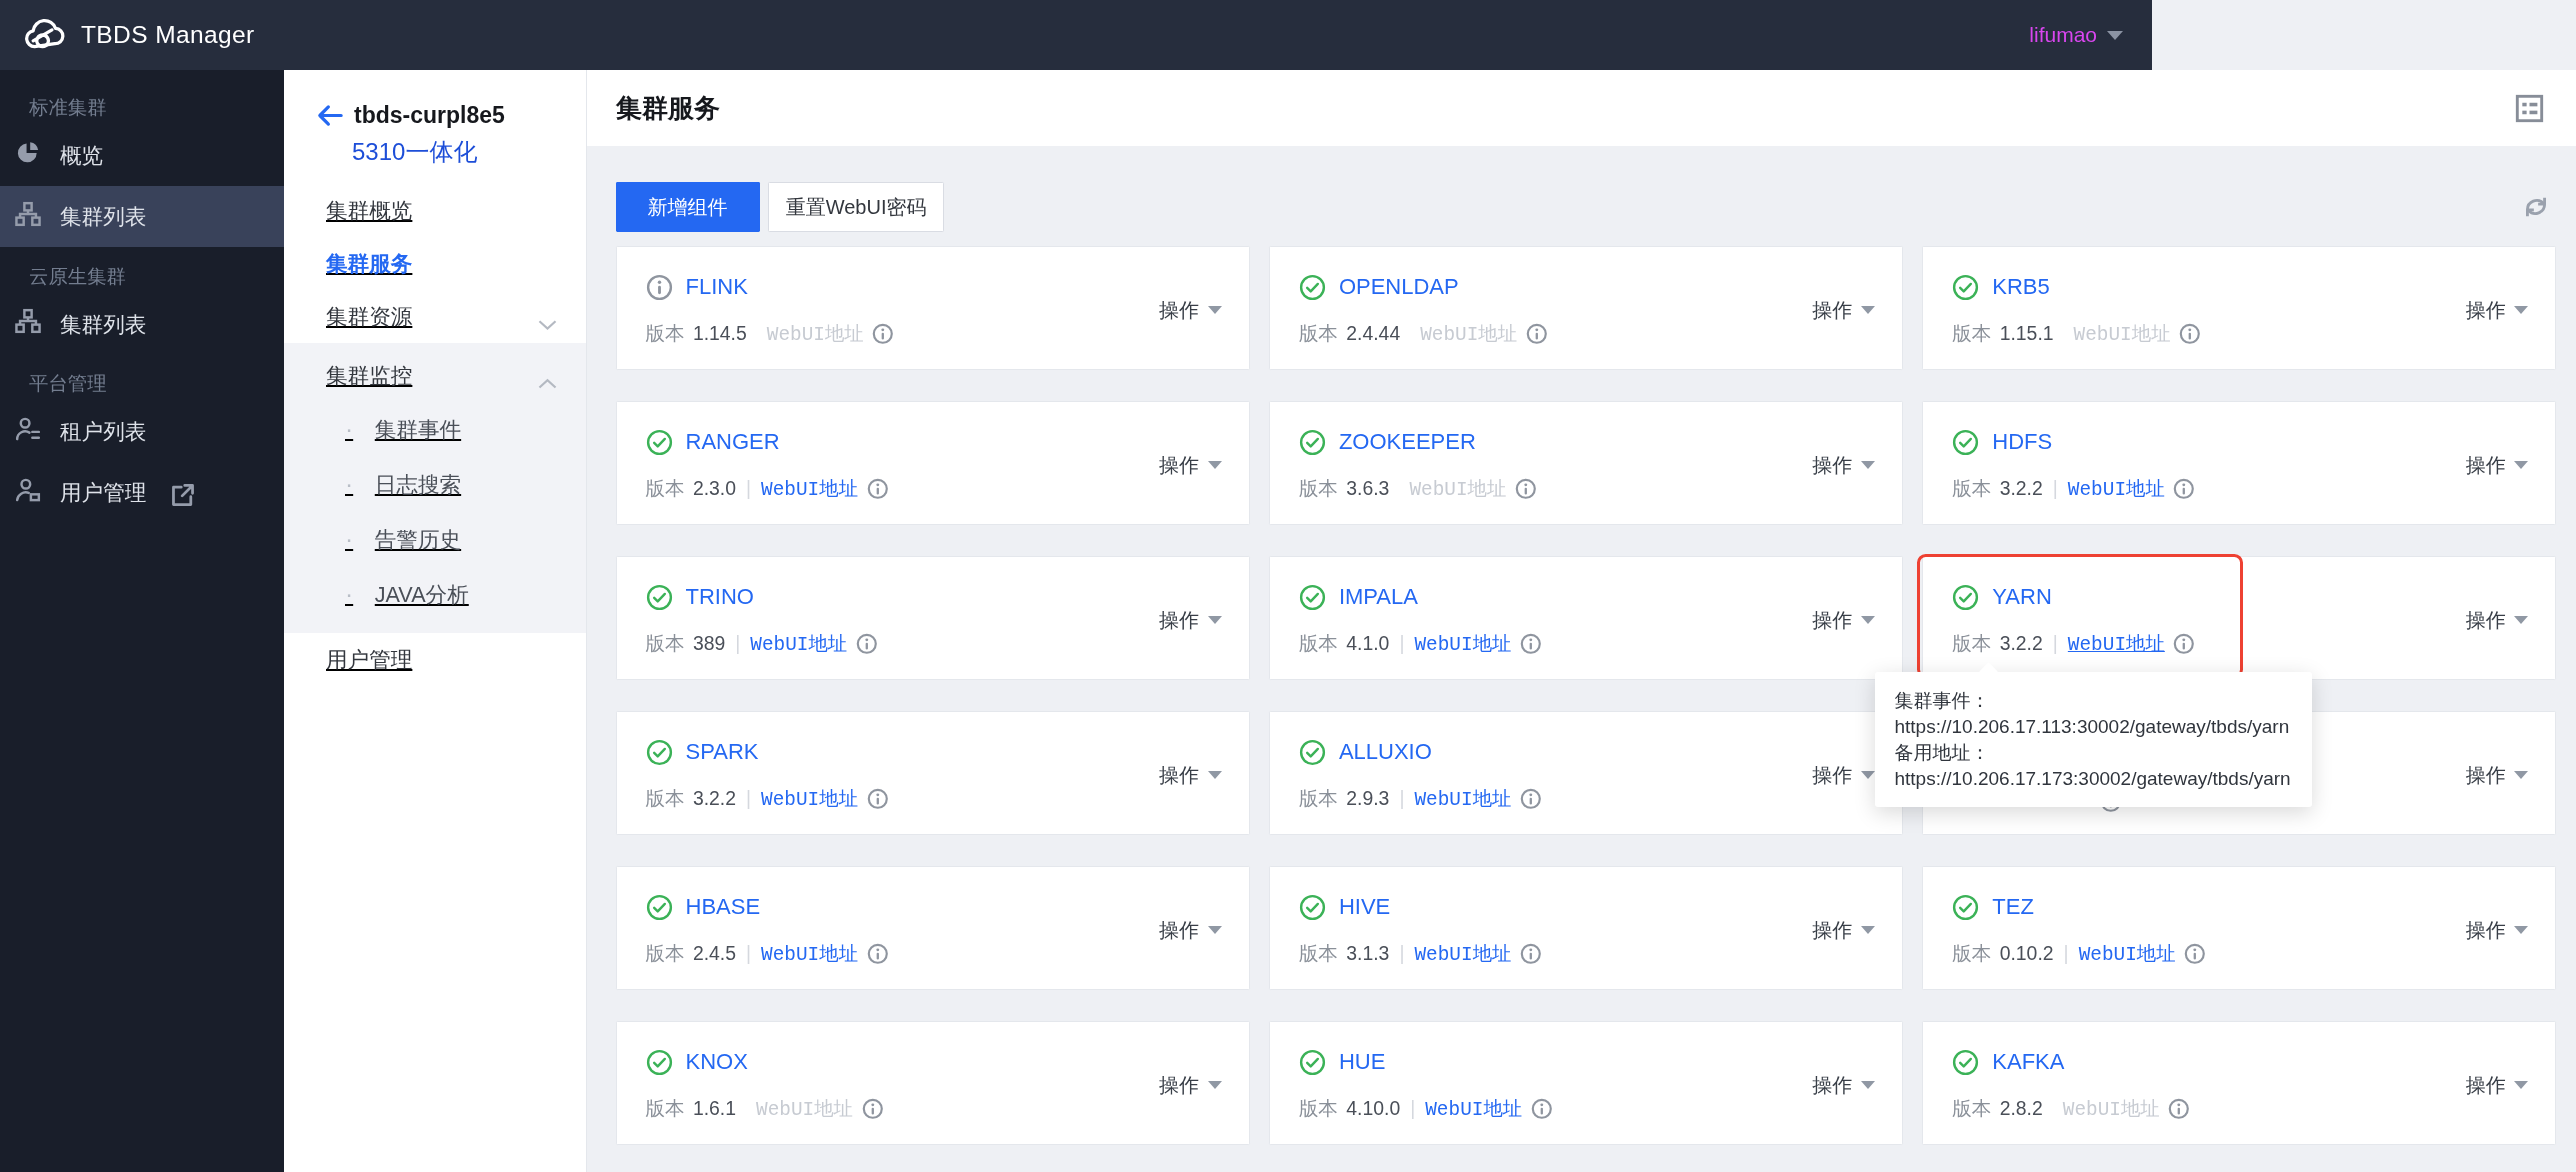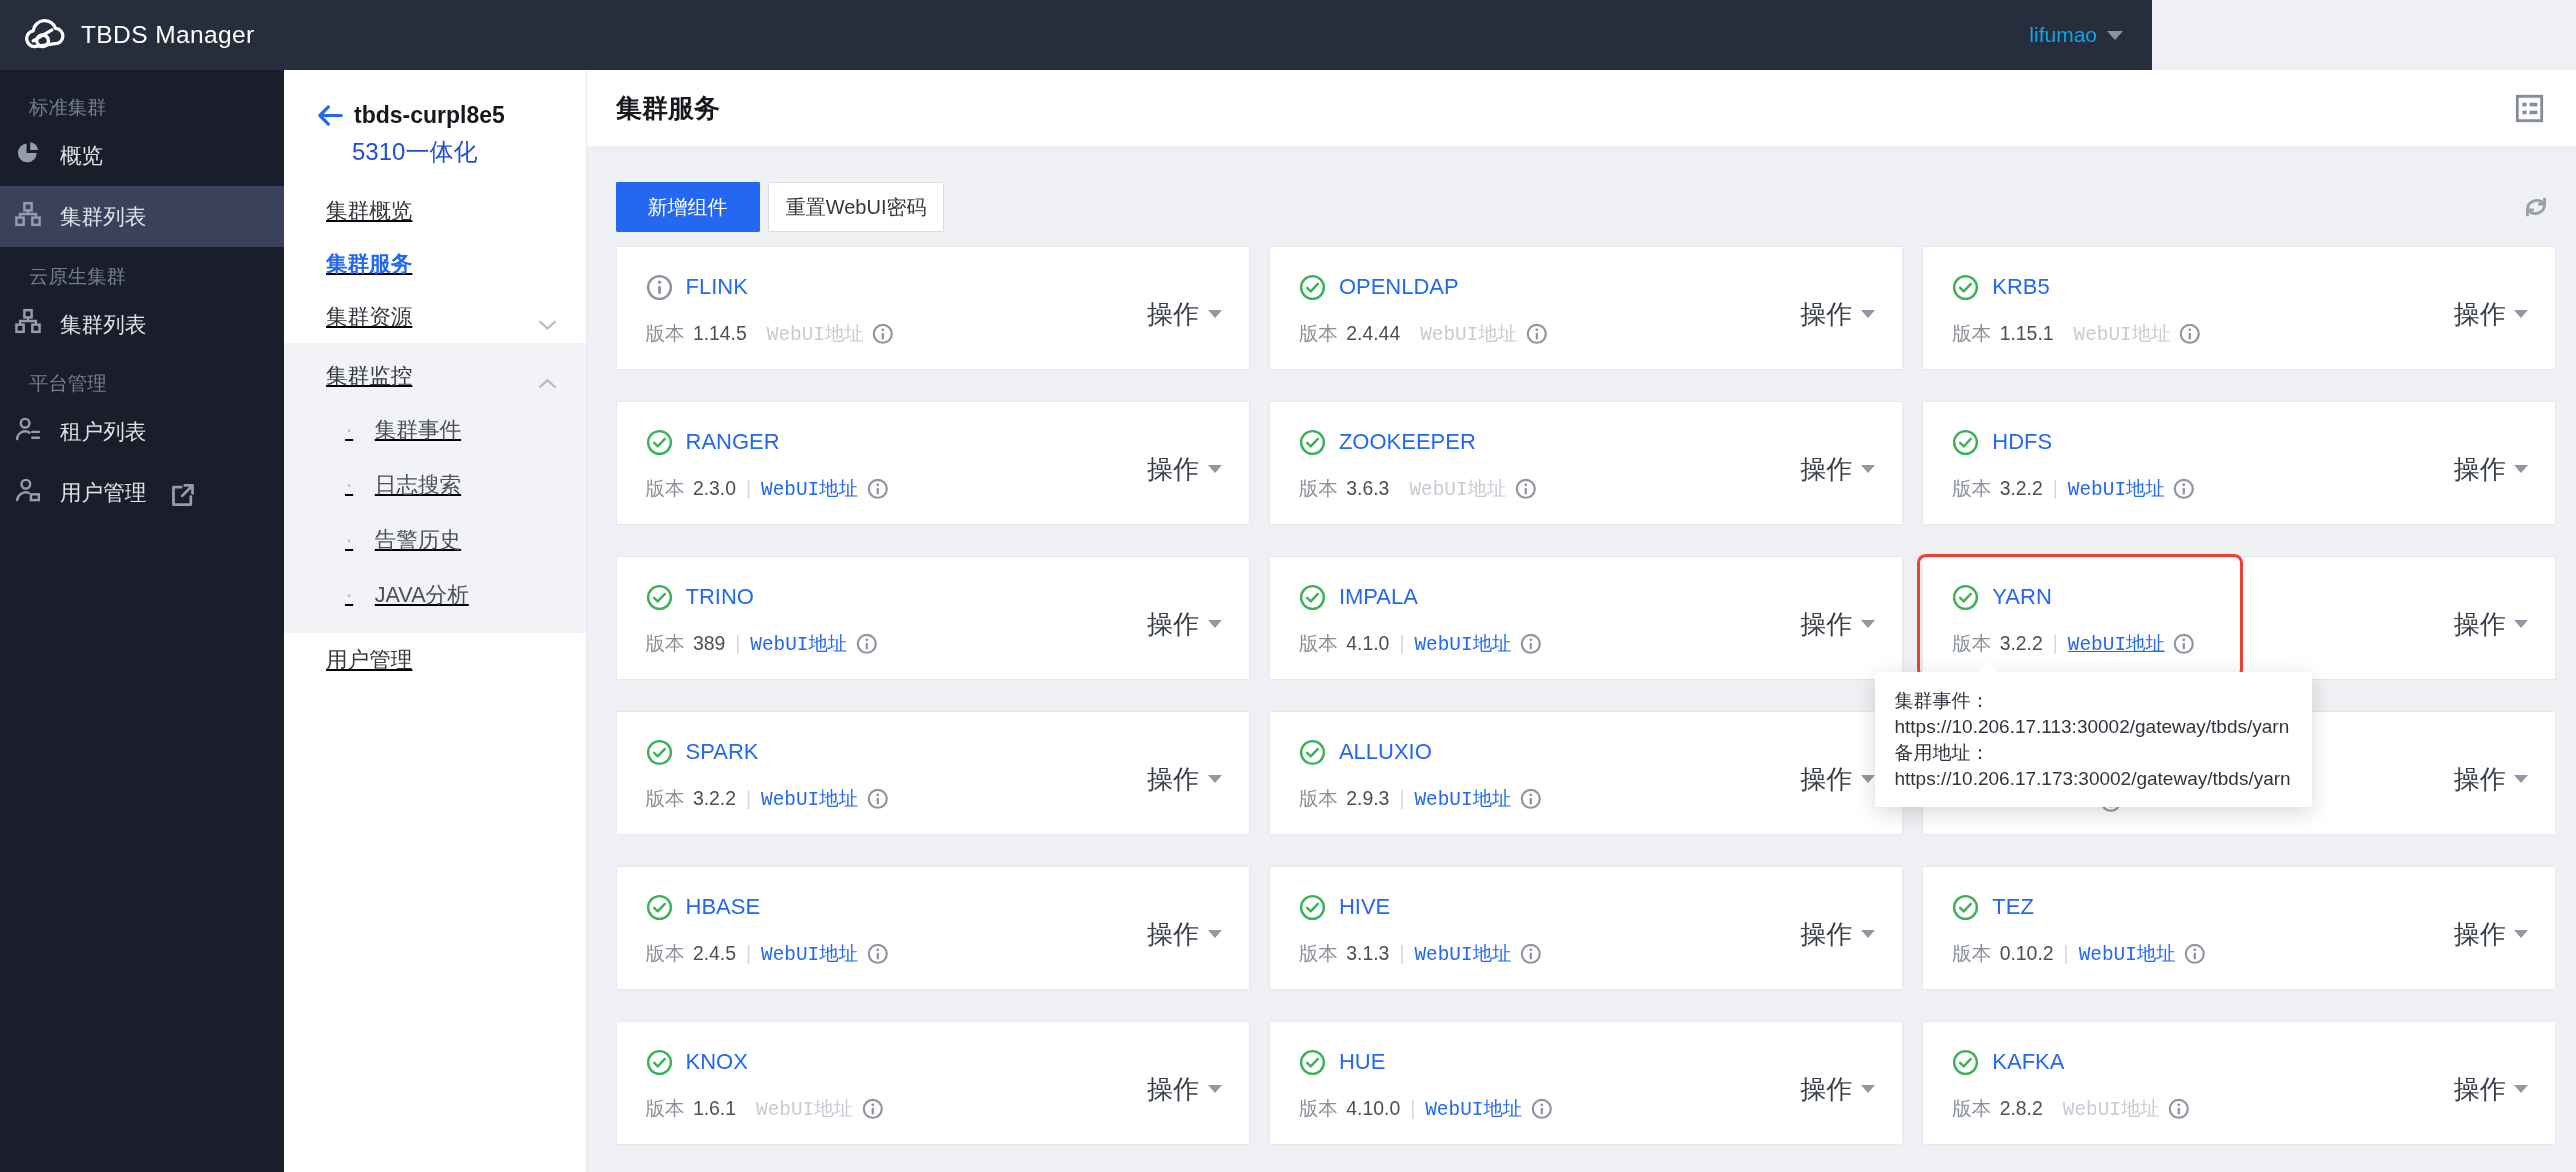--- a/index.html
+++ b/index.html
@@ -6,21 +6,21 @@
   html,body { width:2576px; height:1173px; overflow:hidden;
     font-family:"Liberation Sans","DejaVu Sans",sans-serif; background:#eef0f4; }
 
   
   .topbar { position:absolute; left:0; top:0; width:2152px; height:70px;
     background:#262d3d; display:flex; align-items:center; z-index:30; }
   .brand { display:flex; align-items:center; gap:16px; padding-left:23px; }
   .brand-logo { width:42px; height:32px; }
   .brand-name { color:#fff; font-size:24.5px; letter-spacing:0.4px; }
   .topbar-user { margin-left:auto; padding-right:29px; display:flex; align-items:center; gap:10px;
-    color:#0ea5e9; font-size:21px; cursor:pointer; }
+    color:#d946ef; font-size:21px; cursor:pointer; }
   .tri-down { width:0; height:0; border-left:8px solid transparent; border-right:8px solid transparent;
     border-top:9.4px solid #8b93a3; }
 
   
   .sidebar { position:absolute; left:0; top:70px; width:284px; height:1103px;
     background:#191e2a; padding-top:20px; z-index:20; }
   .side-sec-label { height:35px; line-height:35px; padding-left:29px; color:#737d8f; font-size:19.4px; }
   .side-item { height:61px; display:flex; align-items:center; padding-left:15px; gap:19px;
     color:#dfe3ea; font-size:21.6px; cursor:pointer; }
   .side-item.active { background:#39425a; }
@@ -59,21 +59,21 @@
   .refresh-ic { position:absolute; right:5.8px; top:10px; width:30px; height:30px; cursor:pointer; }
 
   .grid { position:relative; display:grid; grid-template-columns:repeat(3,634px);
     grid-auto-rows:124px; gap:31px 19.4px; }
   .card { position:relative; background:#fff; border:0.7px solid #e4e7ec; border-radius:1.4px; }
   .svc-head { position:absolute; left:29px; top:27px; display:flex; align-items:center; }
   .st-ic { width:27px; height:27px; display:inline-flex; }
   .svc-name { font-size:22px; color:#2468f2; margin-left:13px; text-decoration:none; cursor:pointer; }
   .svc-action { position:absolute; right:27px; top:50px; display:flex; align-items:center; gap:8.6px;
     cursor:pointer; }
-  .svc-action-label { font-size:26px; color:#383e47; }
+  .svc-action-label { font-size:20px; color:#383e47; }
   .caret { width:0; height:0; border-left:7.2px solid transparent; border-right:7.2px solid transparent;
     border-top:8.6px solid #9098a4; }
   .svc-meta { position:absolute; left:29px; bottom:21.6px; display:flex; align-items:center;
     font-size:19.4px; }
   .meta-label { color:#8a9099; }
   .meta-version { color:#4a4f58; margin-left:8.6px; }
   .sep { color:#d5d8de; margin:0 10px; }
   .webui { text-decoration:none; cursor:pointer;font-family:Liberation Mono, monospace; }
   .webui.link { color:#2468f2; }
   .webui.link.underline { text-decoration:underline; }

